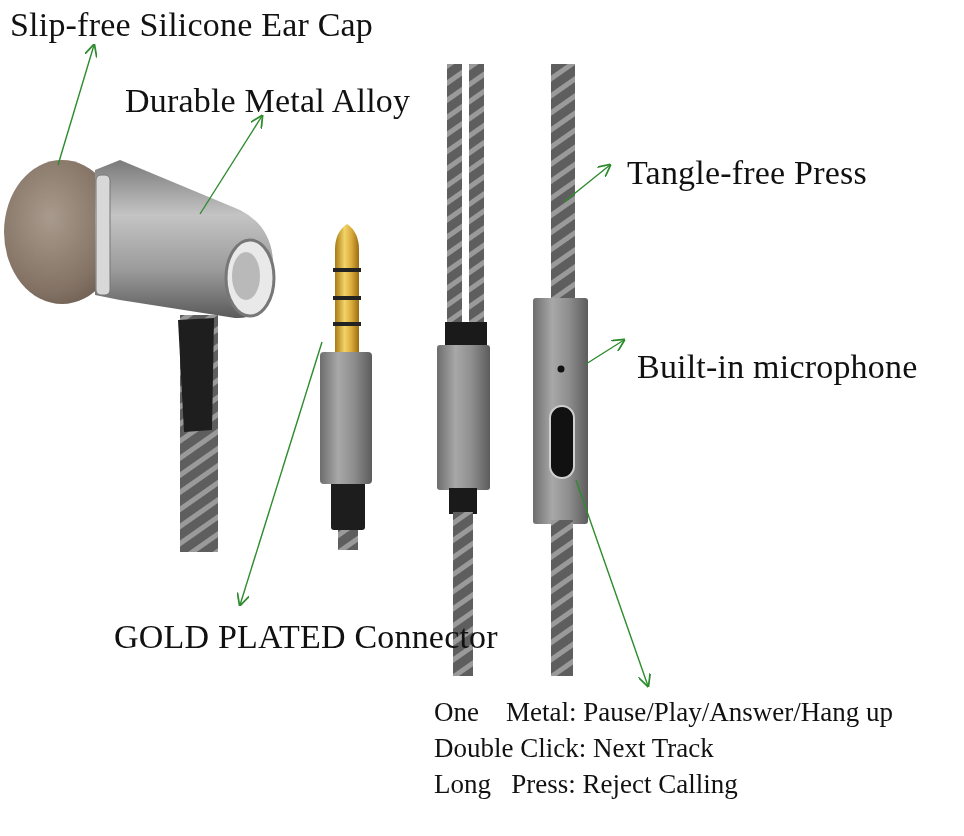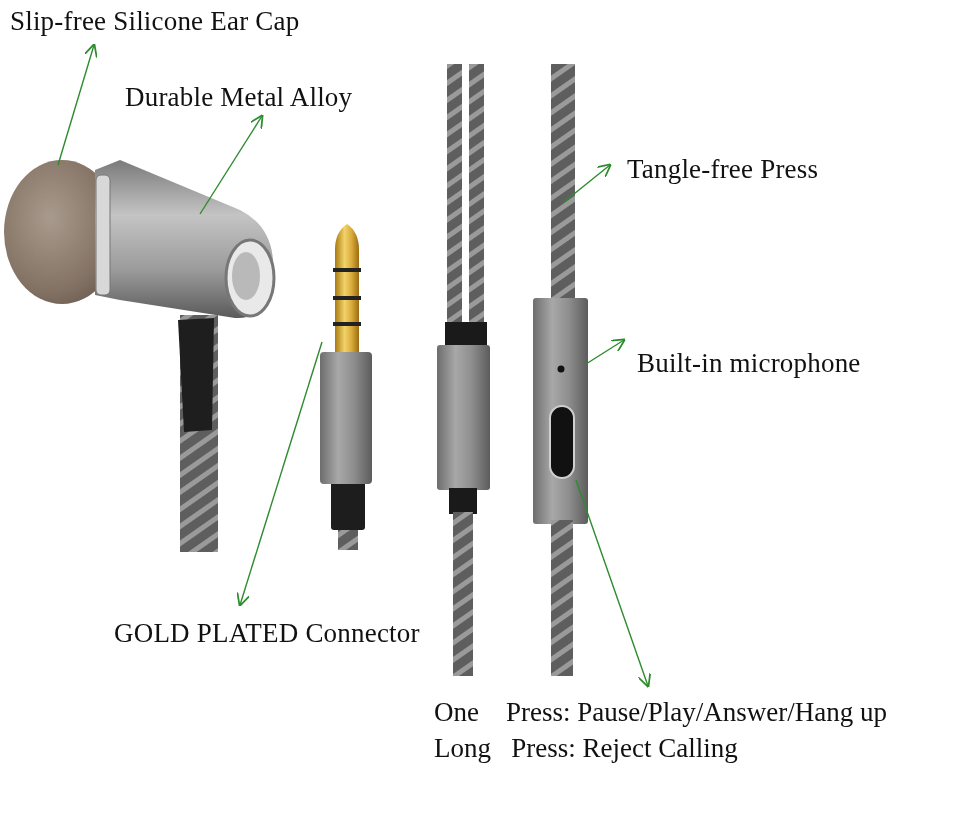--- a/index.html
+++ b/index.html
@@ -1,18 +1,18 @@
 <!DOCTYPE html>
 <html><head>
 <meta charset="utf-8">
 <style>
   html, body { margin: 0; padding: 0; background: #ffffff; }
   body { width: 964px; height: 836px; position: relative; overflow: hidden;
          font-family: "Liberation Serif", "DejaVu Serif", serif; color: #111; }
-  .label { position: absolute; font-size: 27px; white-space: nowrap; line-height: 1; letter-spacing: 0.2px; text-align: center; }
+  .label { position: absolute; font-size: 34px; white-space: nowrap; line-height: 1; letter-spacing: 0.2px; text-align: center; }
   .instructions { position: absolute; left: 434px; top: 694px; font-size: 27px; line-height: 36px; }
   .instructions .row { white-space: pre; }
   svg.art { position: absolute; left: 0; top: 0; }
 </style>
 </head>
 <body>
 
 <svg class="art" width="964" height="836" viewBox="0 0 964 836">
   <defs>
     <linearGradient id="metalH" x1="0" x2="1" y1="0" y2="0">
@@ -94,15 +94,16 @@
   </g>
 </svg>
 
 <div class="label" style="left:10px; top:8px;">Slip-free Silicone Ear Cap</div>
 <div class="label" style="left:125px; top:84px;">Durable Metal Alloy</div>
 <div class="label" style="left:627px; top:156px;">Tangle-free Press</div>
 <div class="label" style="left:637px; top:350px;">Built-in microphone</div>
 <div class="label" style="left:70px; top:620px;margin-left:44px;">GOLD PLATED Connector</div>
 
 <div class="instructions">
-  <div class="row"><span>One    Press</span>: <span>Pause/Play/Answer/Hang up</span></div>
+  <div class="row"><span>One    Metal</span>: <span>Pause/Play/Answer/Hang up</span></div>
+  <div class="row"><span>Double Click</span>: <span>Next Track</span></div>
   <div class="row"><span>Long   Press</span>: <span>Reject Calling</span></div>
 </div>
 
 </body></html>

